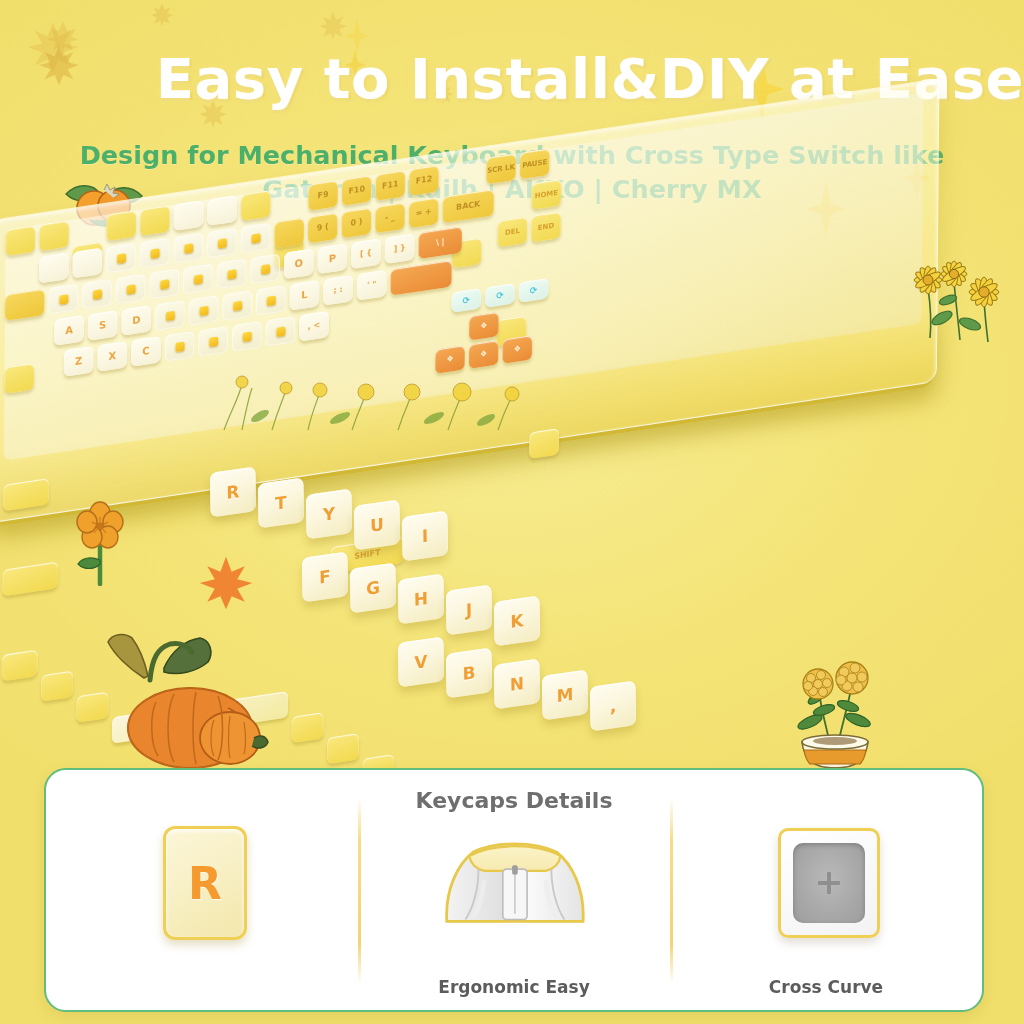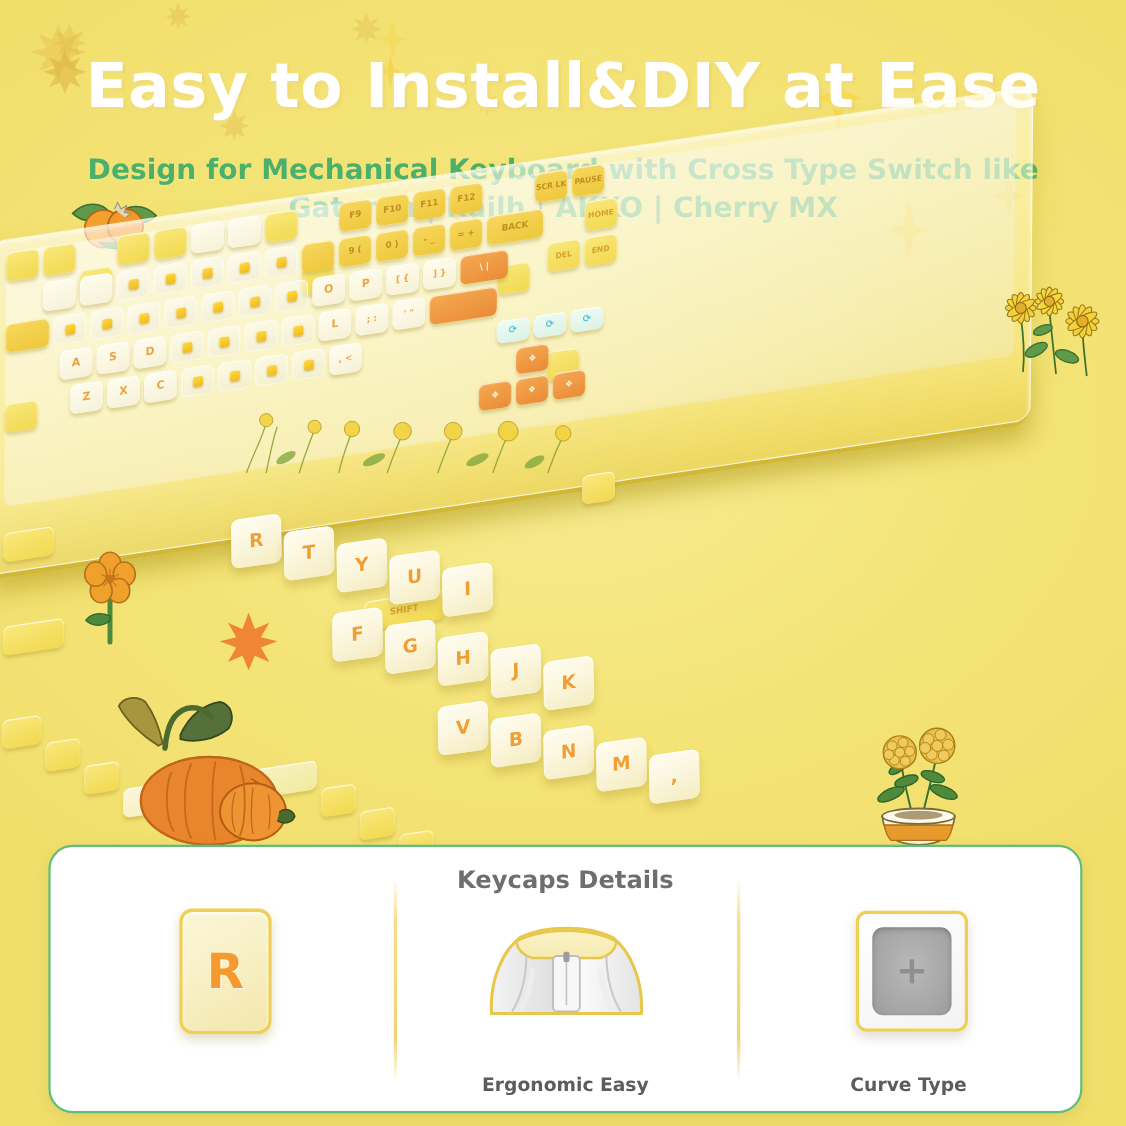--- a/index.html
+++ b/index.html
@@ -14,21 +14,21 @@
       radial-gradient(ellipse 70% 50% at 50% 38%, #f7ec93 0%, #f4e477 55%, #f1df6c 100%);
     overflow:hidden;
   }
 
   
   .bg-leaf{position:absolute;opacity:.35;}
   .bg-spark{position:absolute;opacity:.5;}
 
   
   .headline{
-    position:absolute;left:0;right:0;top:46px;text-align:center;
+    position:absolute;left:0;right:0;top:46px;text-align:right;
     font-size:56px;font-weight:bold;color:#ffffff;letter-spacing:.5px;
     text-shadow:0 3px 0 #f0dd7c, 0 0 10px rgba(245,226,120,.95), 2px 2px 2px rgba(226,200,90,.6);
     font-family:"DejaVu Sans","Liberation Sans",sans-serif;
   }
   .subline{
     position:absolute;left:0;right:0;top:138px;text-align:center;
     font-size:25.5px;font-weight:bold;color:#4cb06b;line-height:1.35;
     font-family:"DejaVu Sans","Liberation Sans",sans-serif;
     text-shadow:0 1px 0 rgba(255,255,255,.25);
   }
@@ -564,17 +564,17 @@
       <div class="art">
         <div class="ct-cap">
           <div class="ct-inner">
             <div class="ct-cross">
               <i class="h"></i>
                 <i class="v"></i>
             </div>
           </div>
         </div>
       </div>
-      <div class="clabel">Curve Type</div>
+      <div class="clabel">Cross Curve</div>
     </div>
   </div>
 
 </div>
 
 </body></html>

